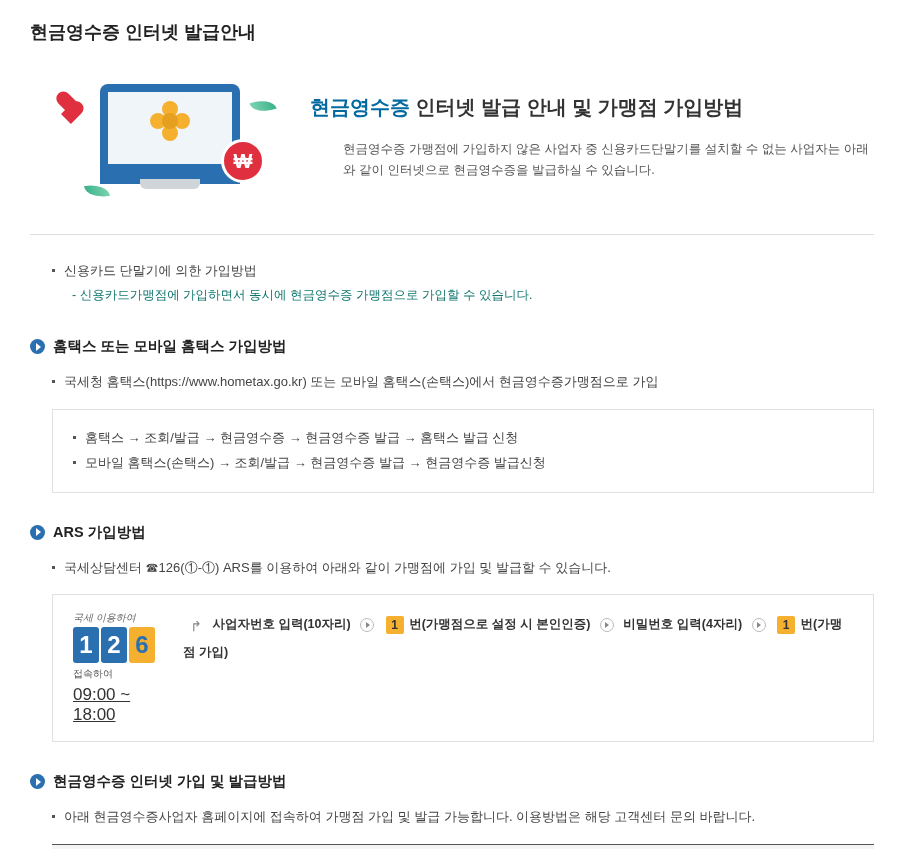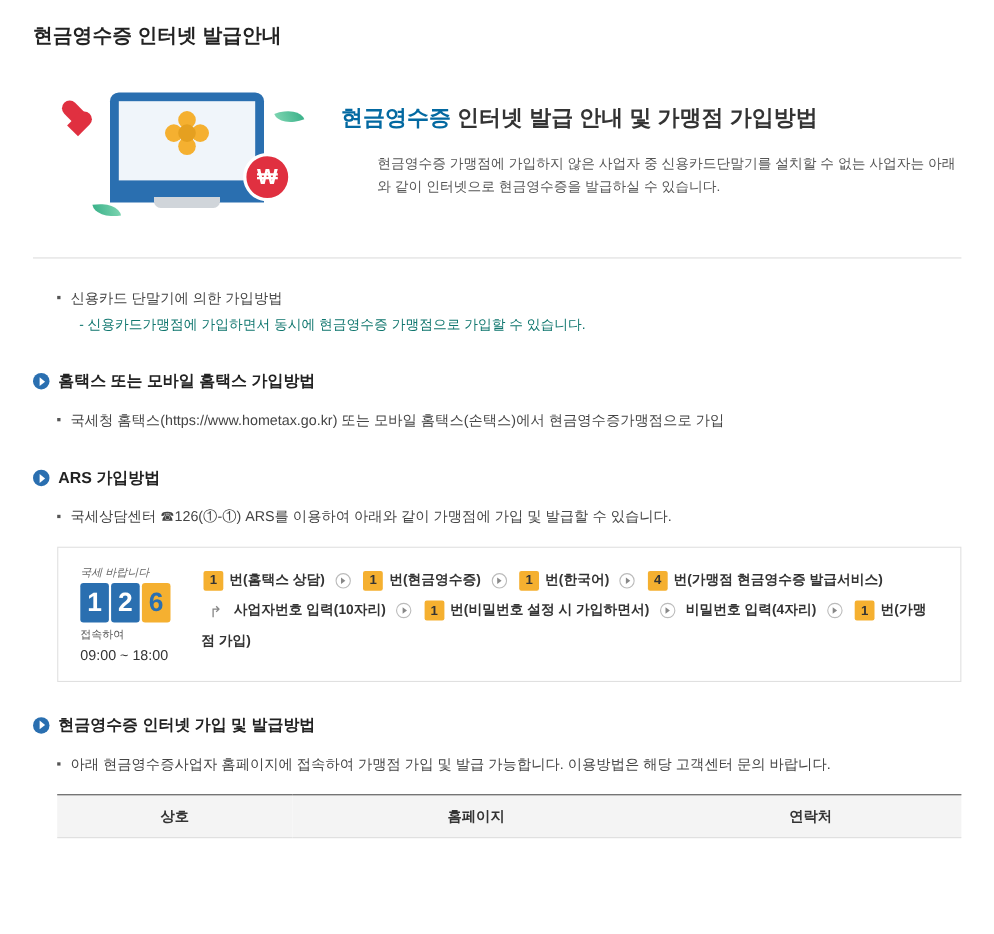--- a/index.html
+++ b/index.html
@@ -95,61 +95,54 @@
 </div>
 
 <div class="section">
   <div class="section-h">
     <span class="arrow-bullet"></span>
     <span>홈택스 또는 모바일 홈택스 가입방법</span>
   </div>
   <ul class="bullet-list">
     <li>국세청 홈택스(https://www.hometax.go.kr) 또는 모바일 홈택스(손택스)에서 현금영수증가맹점으로 가입</li>
   </ul>
+  <div class="info-box">
+    <ul class="bullet-list">
+      <li>홈택스 → 조회/발급 → 현금영수증 → 현금영수증 발급 → 홈택스 발급 신청</li>
+      <li>모바일 홈택스(손택스) → 조회/발급 → 현금영수증 발급 → 현금영수증 발급신청</li>
+    </ul>
+  </div>
 </div>
 
 <div class="section">
   <div class="section-h">
     <span class="arrow-bullet"></span>
     <span>ARS 가입방법</span>
   </div>
   <ul class="bullet-list">
     <li>국세상담센터 ☎126(①-①) ARS를 이용하여 아래와 같이 가맹점에 가입 및 발급할 수 있습니다.</li>
   </ul>
   <div class="ars-box">
     <div class="ars-logo">
-      <div class="ars-brand">국세 바랍니다</div>
+      <div class="ars-brand">국세 이용하여</div>
       <div class="ars-num-badge">
         <div class="ars-digit">1</div>
         <div class="ars-digit">2</div>
         <div class="ars-digit" style="background:#f5b030;color:#2a6fb0;">6</div>
       </div>
       <div class="ars-label">접속하여</div>
-      <div class="ars-label" style="font-size:13px;color:#333;">09:00 ~ 18:00</div>
+      <div class="ars-label" style="font-size:17px;color:#333;text-decoration:underline;">09:00 ~ 18:00</div>
     </div>
     <div class="ars-steps">
-      <div>
-        <span class="step-num">1</span>
-        <span class="step-text">번(홈택스 상담)</span>
-        <span class="step-arrow"></span>
-        <span class="step-num">1</span>
-        <span class="step-text">번(현금영수증)</span>
-        <span class="step-arrow"></span>
-        <span class="step-num">1</span>
-        <span class="step-text">번(한국어)</span>
-        <span class="step-arrow"></span>
-        <span class="step-num">4</span>
-        <span class="step-text">번(가맹점 현금영수증 발급서비스)</span>
-      </div>
       <div>
         <span class="ars-return"></span>
         <span class="step-text">사업자번호 입력(10자리)</span>
         <span class="step-arrow"></span>
         <span class="step-num">1</span>
-        <span class="step-text">번(비밀번호 설정 시 가입하면서)</span>
+        <span class="step-text">번(가맹점으로 설정 시 본인인증)</span>
         <span class="step-arrow"></span>
         <span class="step-text">비밀번호 입력(4자리)</span>
         <span class="step-arrow"></span>
         <span class="step-num">1</span>
         <span class="step-text">번(가맹점 가입)</span>
       </div>
     </div>
   </div>
 </div>
 

